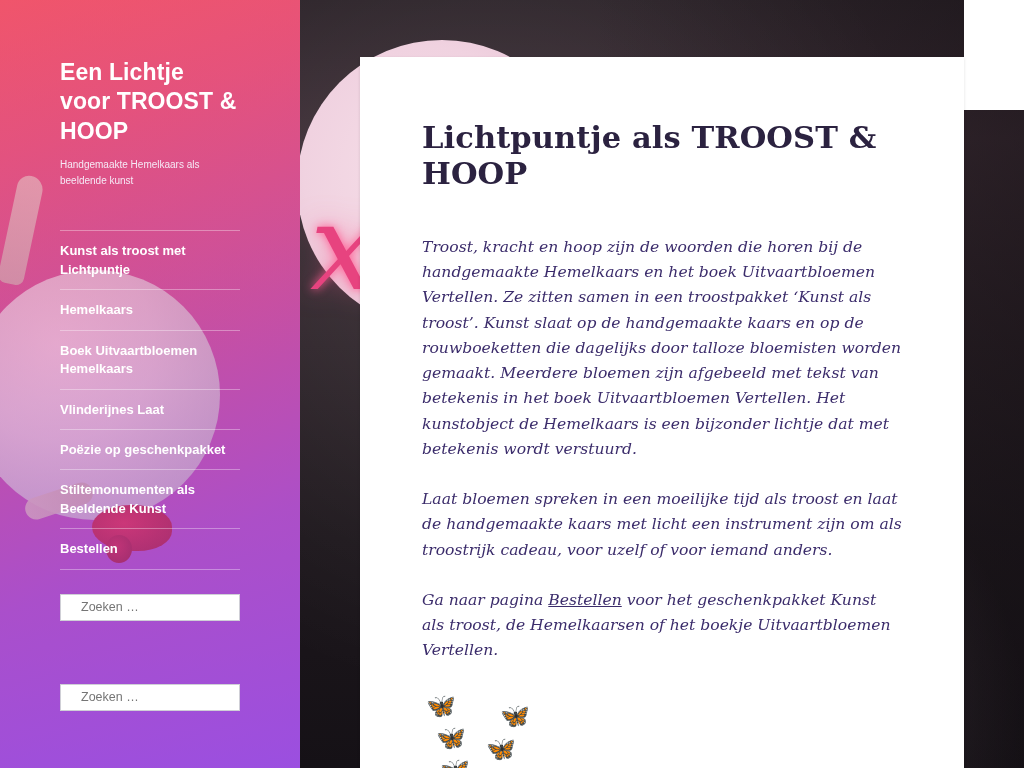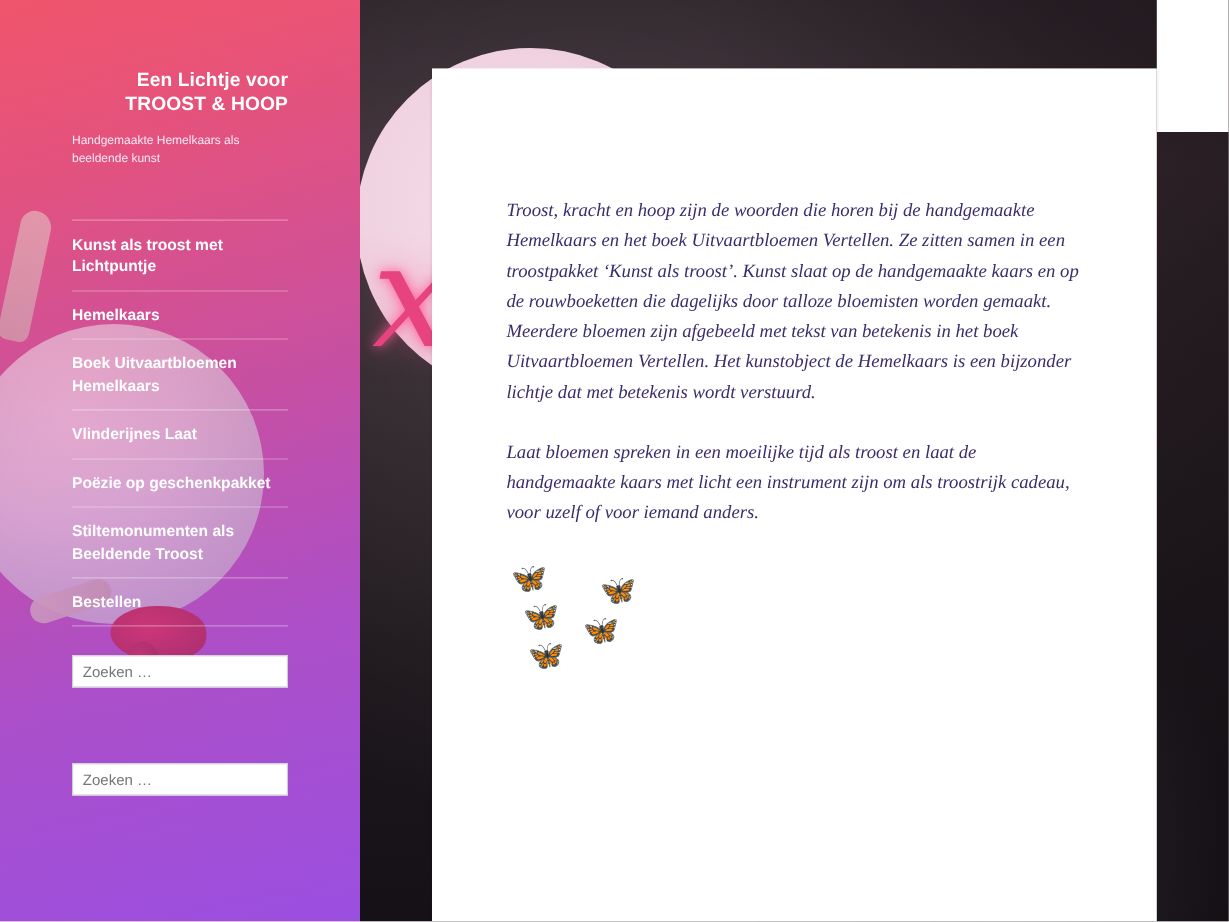--- a/index.html
+++ b/index.html
@@ -120,26 +120,25 @@
   }
   .sidebar-inner {
     position: absolute;
     left: 0; top: 0;
     width: 300px;
     padding: 0 60px 0 60px;
   }
 
   .site-title {
     margin: 58px 0 0 0;
-    font-size: 16px;
+    font-size: 23px;
     line-height: 1.28;
     font-weight: bold;
     color: #ffffff;
     letter-spacing: 0.1px;
-    text-align: right;
   }
   .site-tagline {
     margin: 11px 0 0 0;
     font-size: 10px;
     line-height: 1.55;
     color: #f6e9f6;
     font-weight: normal;
   }
 
   .nav {
@@ -158,21 +157,21 @@
   }
 
   .search-wrap { margin-top: 24px; width: 180px; }
   .search-input {
     width: 180px;
     height: 27px;
     border: 1px solid #cfcfd6;
     background: #ffffff;
     color: #6e6e77;
     font-size: 12.5px;
-    padding: 0 8px;
+    padding: 0 20px;
     outline: none;
     font-family: "Liberation Sans", sans-serif;
   }
   .search-wrap.second { margin-top: 63px; }
 
   
   .content-card {
     position: absolute;
     left: 360px; top: 57px;
     width: 604px;
@@ -194,21 +193,21 @@
     letter-spacing: 0.1px;
   }
   .entry-content {
     margin-top: 44px;
     font-family: "DejaVu Serif", serif;
     font-style: italic;
     font-size: 15.6px;
     line-height: 1.62;
     color: #3b2c6b;
   }
-  .entry-content p { margin: 0 0 25px 0; font-family: Liberation Serif, serif; }
+  .entry-content p { margin: 0 0 25px 0; }
   .entry-content p:last-of-type { margin-bottom: 0; }
   .entry-content a {
     color: #3b2c6b;
     text-decoration: underline;
   }
 
   .butterflies {
     margin-top: 30px;
     position: relative;
     width: 120px; height: 95px;
@@ -243,41 +242,45 @@
     <div class="sidebar-inner">
       <h1 class="site-title">Een Lichtje voor TROOST &amp; HOOP</h1>
       <p class="site-tagline">Handgemaakte Hemelkaars als beeldende kunst</p>
 
       <nav class="nav">
         <div class="nav-item">Kunst als troost met Lichtpuntje</div>
         <div class="nav-item">Hemelkaars</div>
         <div class="nav-item">Boek Uitvaartbloemen Hemelkaars</div>
         <div class="nav-item">Vlinderijnes Laat</div>
         <div class="nav-item">Poëzie op geschenkpakket</div>
-        <div class="nav-item">Stiltemonumenten als Beeldende Troost</div>
+        <div class="nav-item">Stiltemonumenten als Beeldende Kunst</div>
         <div class="nav-item">Bestellen</div>
       </nav>
 
       <div class="search-wrap">
         <input class="search-input" type="text" placeholder="Zoeken …" style="">
       </div>
 
       <div class="search-wrap second">
         <input class="search-input" type="text" placeholder="Zoeken …" style="">
       </div>
 
     </div>
   </div>
 
   <main class="content-card">
     <div class="content-inner">
+      <h2 class="entry-title">Lichtpuntje als TROOST &amp; HOOP</h2>
 
       <div class="entry-content">
         <p>Troost, kracht en hoop zijn de woorden die horen bij de handgemaakte Hemelkaars en het boek Uitvaartbloemen Vertellen. Ze zitten samen in een troostpakket ‘Kunst als troost’. Kunst slaat op de handgemaakte kaars en op de rouwboeketten die dagelijks door talloze bloemisten worden gemaakt. Meerdere bloemen zijn afgebeeld met tekst van betekenis in het boek Uitvaartbloemen Vertellen. Het kunstobject de Hemelkaars is een bijzonder lichtje dat met betekenis wordt verstuurd.</p>
         <p>Laat bloemen spreken in een moeilijke tijd als troost en laat de handgemaakte kaars met licht een instrument zijn om als troostrijk cadeau, voor uzelf of voor iemand anders.</p>
+        <p>
+          <span>Ga naar pagina </span><a href="#">Bestellen</a><span> voor het geschenkpakket Kunst als troost, de Hemelkaarsen of het boekje Uitvaartbloemen Vertellen.</span>
+        </p>
       </div>
 
       <div class="butterflies">
         <span class="bf bf1">🦋</span>
         <span class="bf bf2">🦋</span>
         <span class="bf bf3">🦋</span>
         <span class="bf bf4">🦋</span>
         <span class="bf bf5">🦋</span>
       </div>
     </div>

